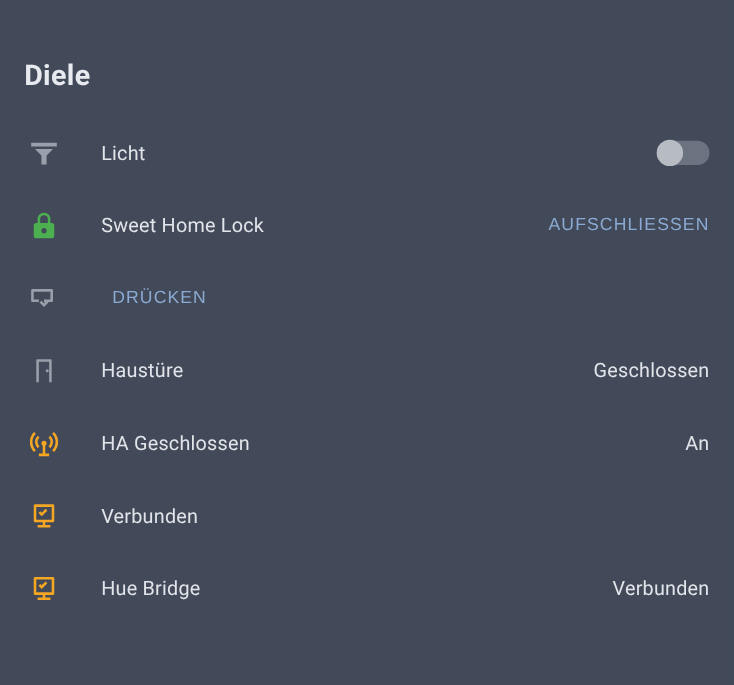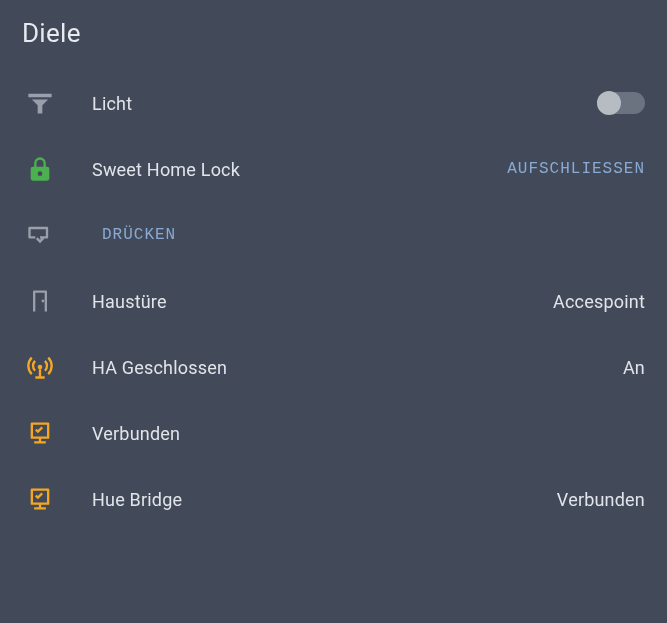--- a/index.html
+++ b/index.html
@@ -9,24 +9,25 @@
     width: 667px;
     height: 623px;
     color: #e0e3e8;
     overflow: hidden;
   }
   .card {
     padding: 18px 22px 10px 22px;
   }
   .card-title {
     font-size: 26px;
-    font-weight: 400;
+    font-weight: 700;
     color: #e7eaee;
     margin-bottom: 22px;
     letter-spacing: 0.3px;
+    margin-top: 36px;
   }
   .row {
     display: flex;
     align-items: center;
     height: 66px;
     gap: 12px;
   }
   .icon-wrap {
     width: 58px;
     flex: 0 0 58px;
@@ -57,21 +58,21 @@
     flex: 0 0 auto;
     font-size: 16px;
     letter-spacing: 1px;
     font-weight: 500;
     color: #8aaad3;
     text-transform: uppercase;
     background: none;
     border: none;
     cursor: pointer;
     padding: 6px 0 6px 10px;
-    font-family: Liberation Mono, monospace;
+    font-family: Liberation Sans, sans-serif;
   }
   .toggle {
     flex: 0 0 auto;
     width: 48px;
     height: 22px;
     background: #6b7280;
     border-radius: 11px;
     position: relative;
     cursor: pointer;
   }
@@ -127,21 +128,21 @@
 
 
   <div class="row">
     <div class="icon-wrap">
       <svg viewBox="0 0 24 24">
           <path class="c-gray" d="M7 3h10a1 1 0 0 1 1 1v17h-2V5H8v16H6V4a1 1 0 0 1 1-1z"></path>
           <circle class="c-gray" cx="14.5" cy="12" r="1.2"></circle>
         </svg>
     </div>
     <div class="label">Haustüre</div>
-    <div class="value">Accespoint</div>
+    <div class="value">Geschlossen</div>
   </div>
 
   <div class="row">
     <div class="icon-wrap">
       <svg viewBox="0 0 24 24" class="c-amber">
           <path d="M12 10a2 2 0 1 1 0 4 2 2 0 0 1 0-4zm-4.95 5.95a7 7 0 0 1 0-9.9l1.41 1.41a5 5 0 0 0 0 7.07l-1.41 1.42zm9.9 0-1.41-1.42a5 5 0 0 0 0-7.07l1.41-1.41a7 7 0 0 1 0 9.9zM4.22 18.78a11 11 0 0 1 0-15.56l1.42 1.41a9 9 0 0 0 0 12.74l-1.42 1.41zm15.56 0-1.42-1.41a9 9 0 0 0 0-12.74l1.42-1.41a11 11 0 0 1 0 15.56zM11 14h2v7h-2zM8 20h8v2H8z"></path>
         </svg>
     </div>
     <div class="label">HA Geschlossen</div>
     <div class="value">An</div>

